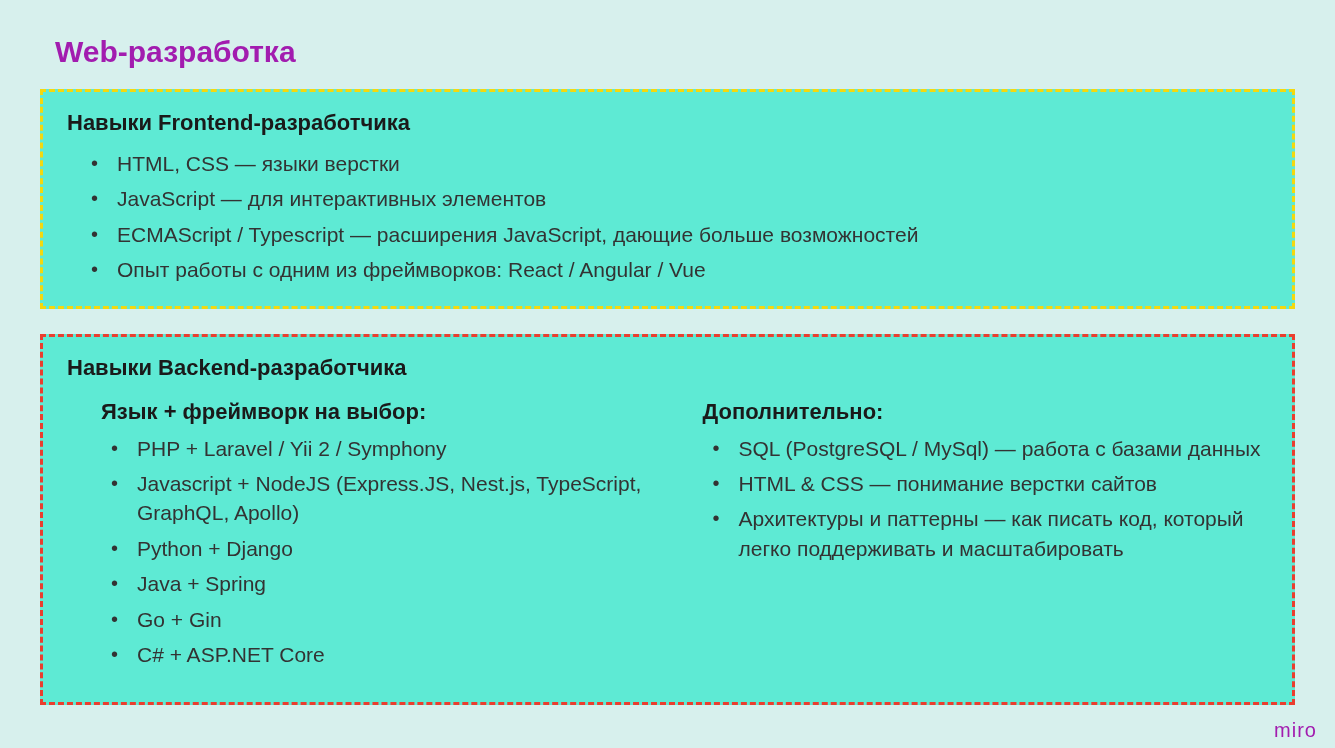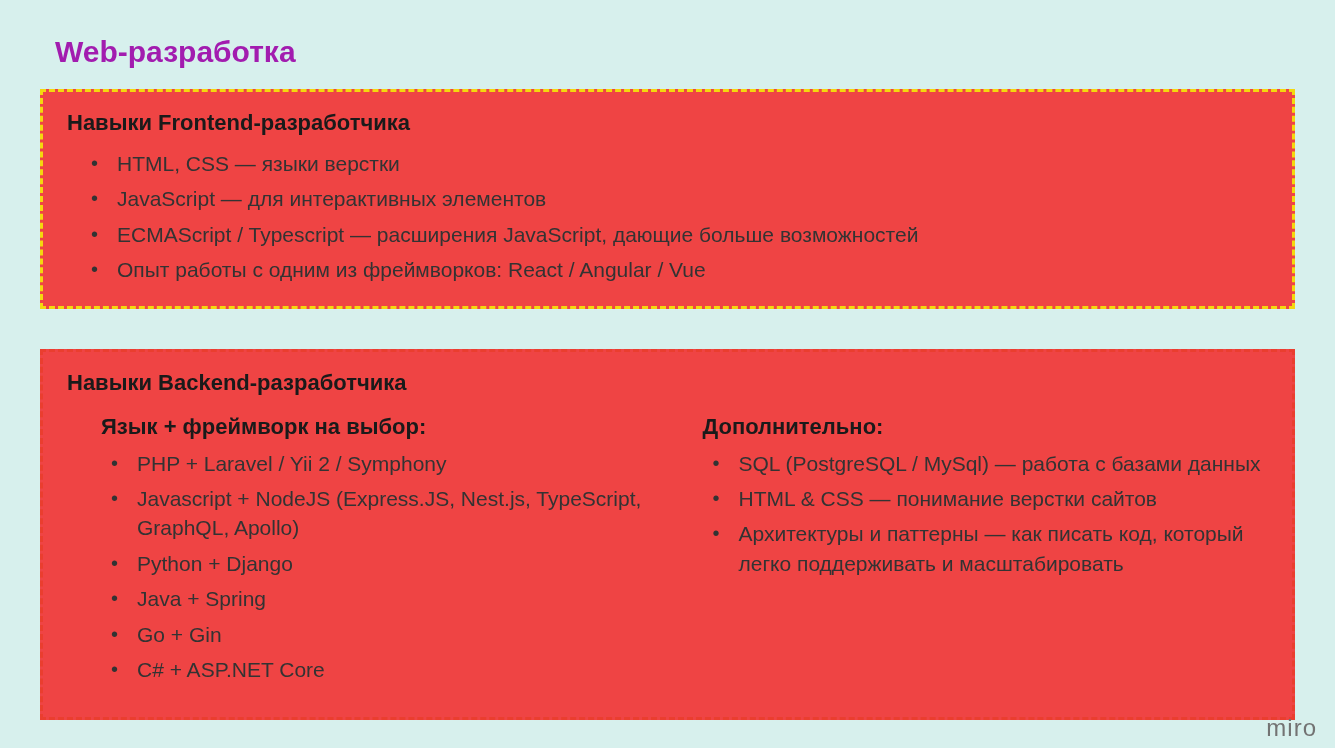--- a/index.html
+++ b/index.html
@@ -12,31 +12,31 @@
       position: relative;
       overflow: hidden;
     }
     .page-title {
       font-size: 30px;
       font-weight: 700;
       padding: 35px 0 0 55px;
       color: #a21caf;
     }
     .card {
-      background: #ef4444;
+      background: #5eead4;
       margin: 20px 40px 0 40px;
       padding: 18px 28px 18px 18px;
       position: relative;
     }
     .card-yellow {
       border: 3px dashed #f4d80e;
     }
     .card-red {
       border: 3px dashed #ea3e2f;
-      margin-top: 40px;
+      margin-top: 25px;
       padding-bottom: 30px;
     }
     .card-heading {
       font-size: 22px;
       font-weight: 700;
       color: #1a1a1a;
       margin-bottom: 10px;
       padding-left: 6px;
     }
     ul.skill-list {
@@ -69,22 +69,22 @@
     .sub-heading {
       font-size: 22px;
       font-weight: 700;
       color: #1a1a1a;
       margin-bottom: 6px;
     }
     .watermark {
       position: absolute;
       bottom: 6px;
       right: 18px;
-      font-size: 24px;
-      color: #737373;
+      font-size: 20px;
+      color: #a21caf;
       letter-spacing: 1px;
       font-weight: 400;
     }
   </style>
 </head>
 <body>
 
 <h1 class="page-title">Web-разработка</h1>
 
 <div class="card card-yellow">

